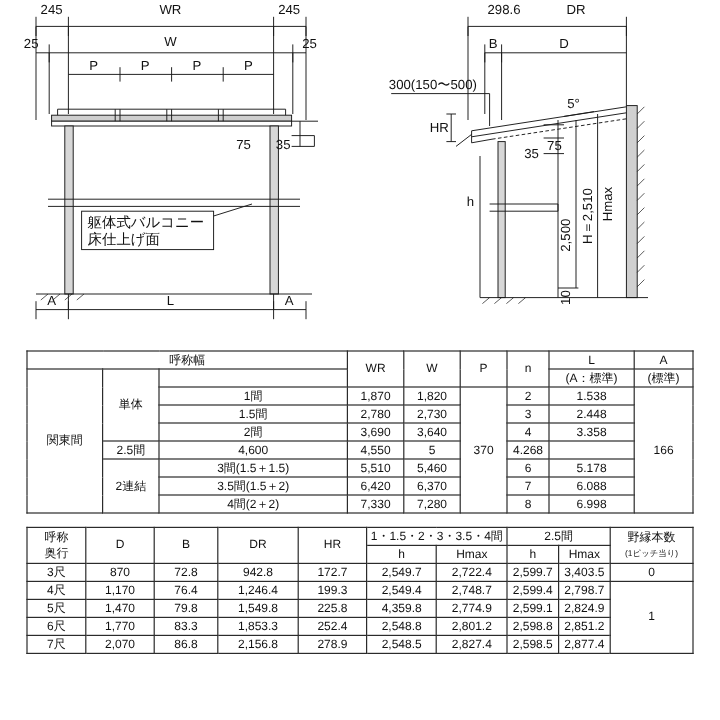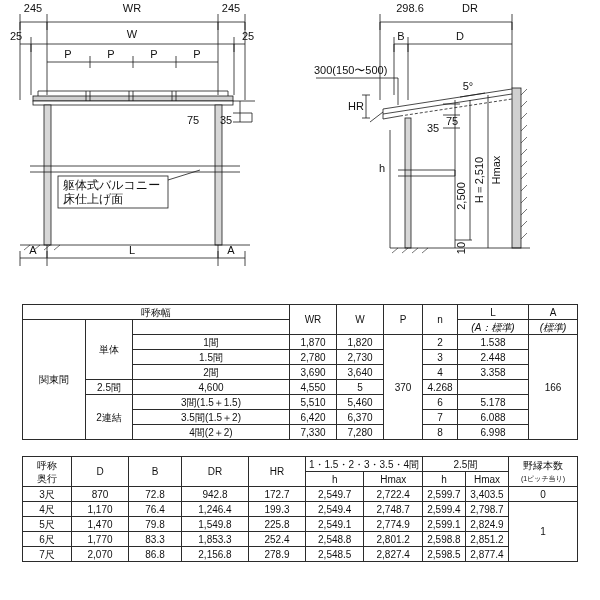--- a/index.html
+++ b/index.html
@@ -4,37 +4,37 @@
 <style>
   html,body{margin:0;padding:0;}
   body{
     width:600px;height:600px;
     background:#ffffff;
     font-family:"Liberation Sans", sans-serif;
     color:#111;
     position:relative;
     overflow:hidden;
   }
-  .diagram{position:absolute;left:0;top:0;width:528px;height:285px;}
+  .diagram{position:absolute;left:10px;top:0;width:528px;height:285px;}
   .tables{position:absolute;left:0;top:288px;width:600px;}
 
   table{border-collapse:collapse;}
-  .tbl{margin:16px auto;}
+  .tbl{margin:4px auto;}
   .tbl td,.tbl th{
     border:1px solid #2b2b2b;
     font-size:10px;
     text-align:center;
     padding:0 2px;
     font-weight:normal;
     line-height:13px;
     height:14px;
     white-space:nowrap;
   }
   .tbl th{font-weight:normal;}
-  .small{font-size:8px;font-style:italic;}
+  .small{font-size:8px;}
   .tiny{font-size:7px;}
   #t1{width:556px;}
   #t2{width:556px;margin-top:11px;border-radius:25px;}
   svg text{font-family:"Liberation Sans", sans-serif;}
 </style>
 </head>
 <body>
 
 <div class="diagram">
 <svg width="600" height="285" viewBox="0 0 600 285">
@@ -341,21 +341,21 @@
     <td>2,599.4</td>
     <td>2,798.7</td>
     <td rowspan="4">1</td>
   </tr>
   <tr>
     <td>5尺</td>
     <td>1,470</td>
     <td>79.8</td>
     <td>1,549.8</td>
     <td>225.8</td>
-    <td>2,549.1</td>
+    <td>4,359.8</td>
     <td>2,774.9</td>
     <td>2,599.1</td>
     <td>2,824.9</td>
   </tr>
   <tr>
     <td>6尺</td>
     <td>1,770</td>
     <td>83.3</td>
     <td>1,853.3</td>
     <td>252.4</td>

